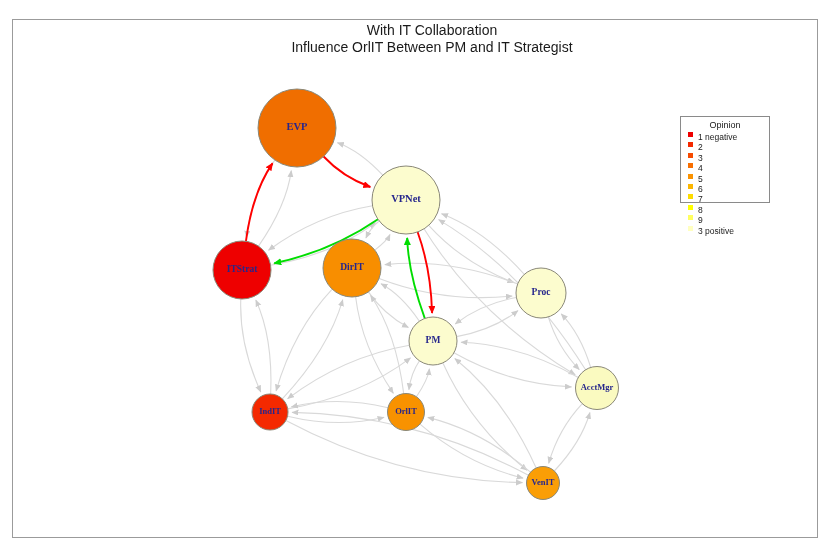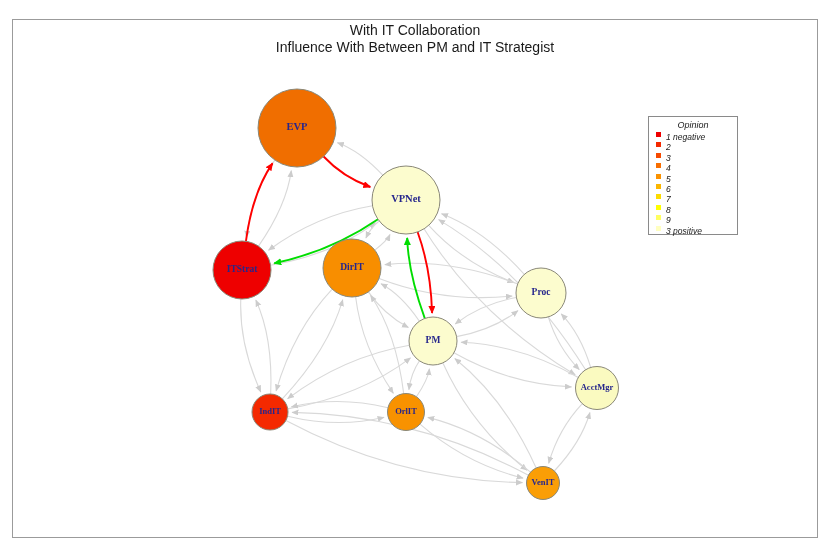--- a/index.html
+++ b/index.html
@@ -1,40 +1,40 @@
 <!DOCTYPE html>
 <html><head>
 <meta charset="utf-8">
 <style>
   html,body{margin:0;padding:0;background:#ffffff;}
   .stage{position:relative;width:840px;height:560px;background:#ffffff;overflow:hidden;
          font-family:"Liberation Sans", sans-serif;}
   .plot-border{position:absolute;left:12px;top:19px;width:806px;height:519px;
                border:1px solid #9b9b9b;background:#ffffff;box-sizing:border-box;}
-  .titles{position:absolute;left:12px;top:22px;width:806px;text-align:center;color:#1a1a1a;}
+  .titles{position:absolute;left:12px;top:22px;width:806px;text-align:center;color:#1a1a1a;padding-left:17px;}
   .titles .t1{font-size:14px;line-height:17px;}
   .titles .t2{font-size:14px;line-height:17px;}
   svg.net{position:absolute;left:0;top:0;}
-  .legend{position:absolute;left:648px;top:116px;width:90px;height:119px;
+  .legend{position:absolute;left:680px;top:116px;width:90px;height:87px;
           border:1px solid #8a8a8a;background:#ffffff;box-sizing:border-box;
-          font-size:8.5px;color:#1a1a1a;font-style:italic;}
+          font-size:8.5px;color:#1a1a1a;}
   .legend .lg-title{text-align:center;font-size:9px;padding-top:3px;padding-bottom:2px;}
   .legend .lg-item{display:flex;align-items:flex-start;height:10.4px;padding-left:7px;}
   .legend .sw{width:5px;height:5px;margin-right:5px;flex:0 0 auto;}
   .node-label{font-family:"Liberation Serif", serif;font-weight:bold;}
 </style>
 </head>
 <body>
 
 <div class="stage">
   <div class="plot-border"></div>
 
   <div class="titles">
     <div class="t1">With IT Collaboration</div>
-    <div class="t2">Influence With Between PM and IT Strategist</div>
+    <div class="t2">Influence OrlIT Between PM and IT Strategist</div>
   </div>
 
   <svg class="net" id="net" width="840" height="560">
     <defs>
       <marker id="m-gray" markerWidth="8" markerHeight="7" refX="6.5" refY="3" orient="auto" markerUnits="userSpaceOnUse">
         <path d="M0,0 L7,3 L0,6 z" fill="#CCCCCC"></path>
       </marker>
       <marker id="m-red" markerWidth="9" markerHeight="8" refX="7" refY="3.5" orient="auto" markerUnits="userSpaceOnUse">
         <path d="M0,0 L8,3.5 L0,7 z" fill="#FF0000"></path>
       </marker>

